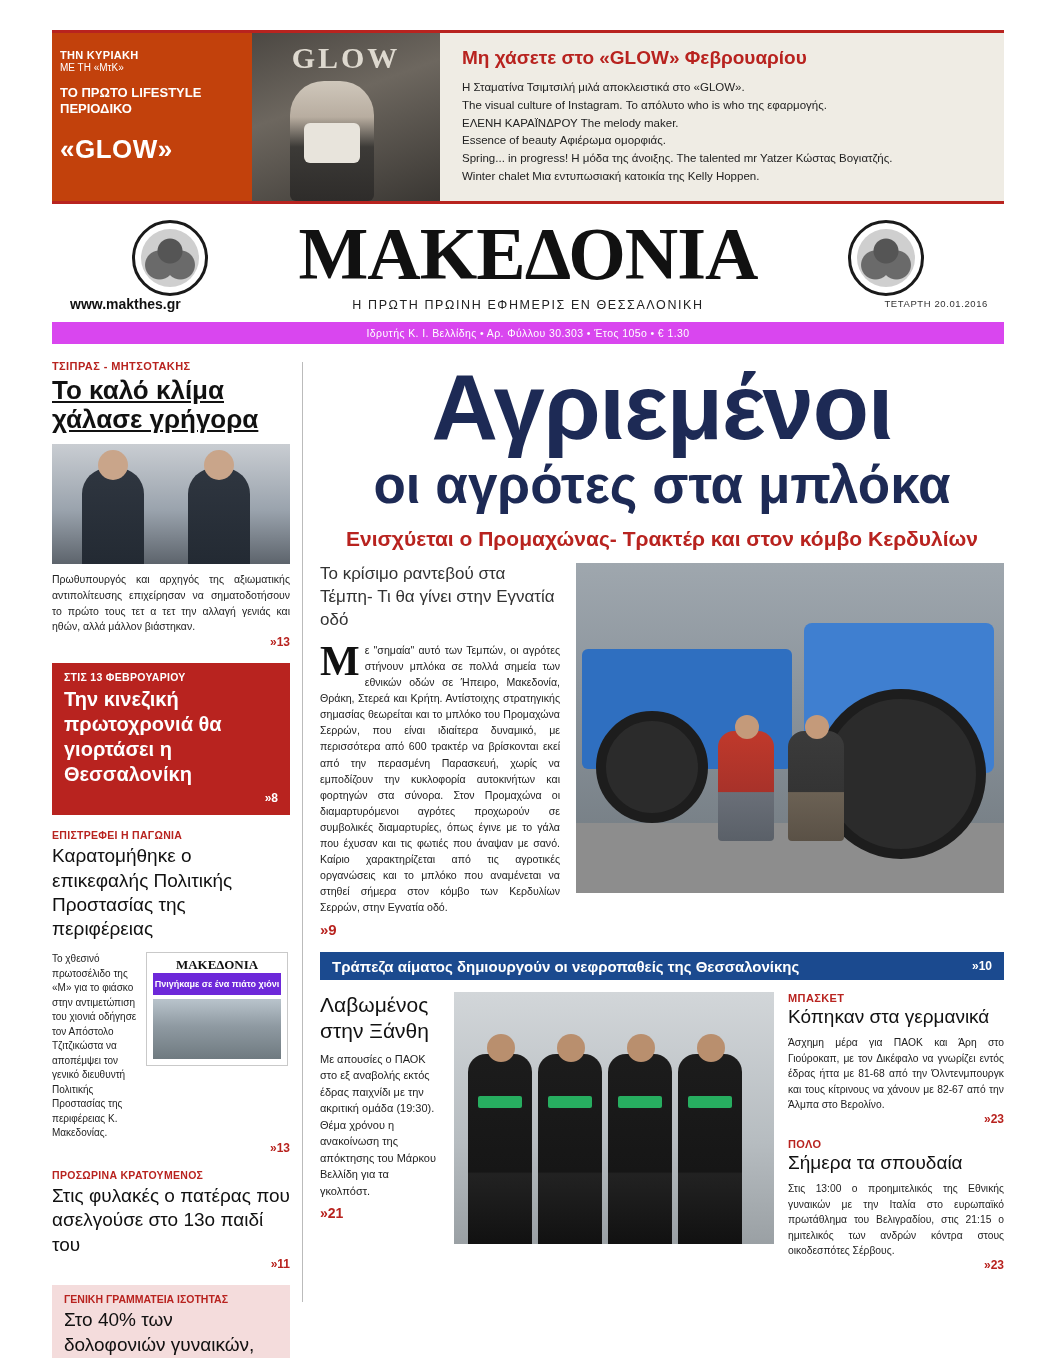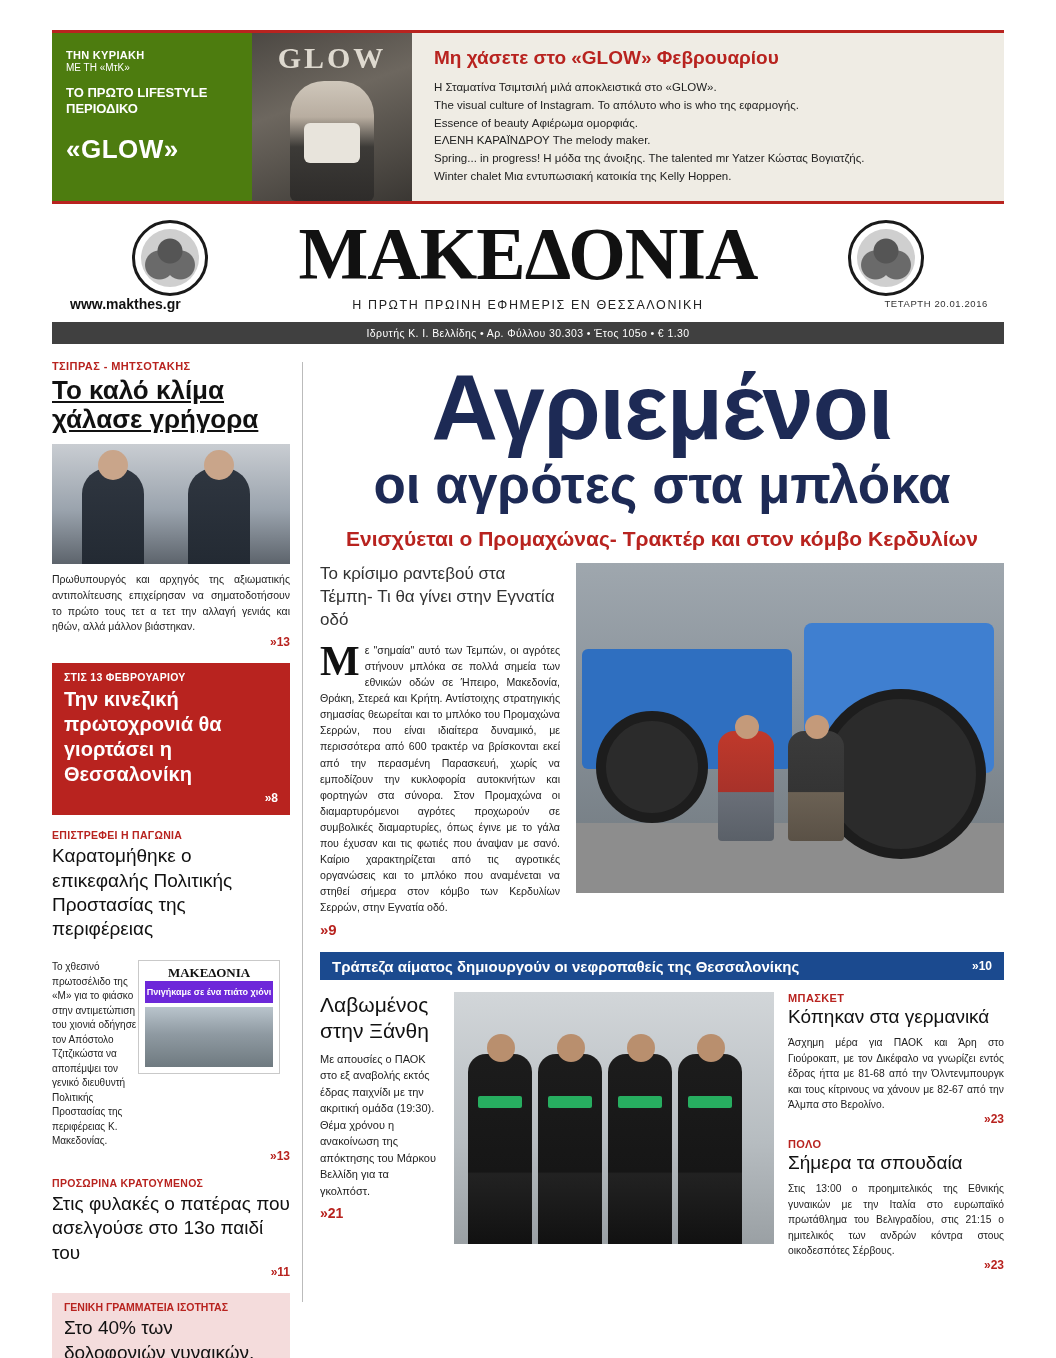--- a/index.html
+++ b/index.html
@@ -9,28 +9,28 @@
     overflow:hidden;
   }
 
   
   .glow-banner{
     position:absolute;left:52px;top:30px;width:952px;height:168px;
     background:#efece4;border-top:3px solid #b8231f;border-bottom:3px solid #b8231f;
     display:flex;
   }
   .glow-left{
-    width:200px;background:#4d7c0f;color:#fff;padding:16px 10px 10px 14px;box-sizing:border-box;
+    width:200px;background:#c2410c;color:#fff;padding:16px 10px 10px 8px;box-sizing:border-box;
   }
   .glow-left .l1{font-size:11px;font-weight:bold;letter-spacing:.3px;}
   .glow-left .l2{font-size:10px;margin-top:1px;}
   .glow-left .l3{font-size:13px;font-weight:bold;margin-top:12px;line-height:1.25;}
   .glow-left .l4{font-size:26px;font-weight:bold;margin-top:16px;letter-spacing:.5px;}
   .glow-cover{
-    width:160px;height:100%;position:relative;overflow:hidden;
+    width:188px;height:100%;position:relative;overflow:hidden;
     background:linear-gradient(160deg,#4c4843 0%,#6d675f 40%,#3a3733 100%);
   }
   .glow-cover .masthead{
     position:absolute;top:8px;left:0;right:0;text-align:center;color:#ded9cf;
     font-family:"Liberation Serif",serif;font-size:30px;letter-spacing:3px;font-weight:bold;
   }
   .glow-cover .figure{
     position:absolute;bottom:0;left:38px;width:84px;height:120px;
     background:linear-gradient(180deg,#cfc7bb 0%,#b8ada0 30%,#3c3a37 55%,#2e2c2a 100%);
     border-radius:34px 34px 6px 6px;
@@ -73,21 +73,21 @@
     font-size:12.5px;letter-spacing:1.6px;color:#222;
   }
   .site{
     position:absolute;left:18px;top:92px;font-size:14px;font-weight:bold;color:#111;
   }
   .date{
     position:absolute;right:16px;top:94px;font-size:9.5px;color:#333;letter-spacing:.6px;
   }
 
   .blue-bar{
-    position:absolute;left:52px;top:322px;width:952px;height:22px;background:#404040;
+    position:absolute;left:52px;top:322px;width:952px;height:22px;background:#d946ef;
     color:#fff;font-size:10.5px;display:flex;align-items:center;justify-content:center;
     letter-spacing:.4px;
   }
 
   
   .left-col{position:absolute;left:52px;top:360px;width:238px;}
   .vrule{position:absolute;left:302px;top:362px;width:1px;height:940px;background:#bbb;}
   .main-col{position:absolute;left:320px;top:360px;width:684px;}
 
   
@@ -119,21 +119,21 @@
     margin-top:14px;background:#b8231f;color:#fff;padding:8px 12px 10px 12px;
   }
   .box-red .kick{font-size:10.5px;font-weight:bold;letter-spacing:.3px;}
   .box-red .ttl{font-size:20px;font-weight:bold;line-height:1.25;margin-top:4px;}
   .box-red .ref{text-align:right;font-size:12px;font-weight:bold;margin-top:4px;}
 
   .sec{margin-top:14px;}
   .sec .kick{color:#b8231f;font-size:10.5px;font-weight:bold;letter-spacing:.3px;}
   .sec .ttl{font-size:19px;color:#111;line-height:1.28;margin-top:3px;}
 
-  .mini-row{display:flex;margin-top:19px;}
+  .mini-row{display:flex;gap:8px;margin-top:11px;}
   .mini-text{font-size:10px;line-height:1.45;color:#222;width:86px;}
   .mini-thumb{
     width:140px;height:112px;background:#fff;border:1px solid #c9c9c9;position:relative;overflow:hidden;
   }
   .mini-thumb .mh{
     position:absolute;top:4px;left:0;right:0;text-align:center;color:#111;
     font-family:"Liberation Serif",serif;font-weight:bold;font-size:13px;
   }
   .mini-thumb .mr{
     position:absolute;top:20px;left:6px;right:6px;height:22px;background:#6d28d9;color:#fff;
@@ -254,22 +254,22 @@
       <div class="l4">«GLOW»</div>
     </div>
     <div class="glow-cover">
       <div class="masthead">GLOW</div>
       <div class="figure"></div>
     </div>
     <div class="glow-right">
       <div class="hl">Μη χάσετε στο «GLOW» Φεβρουαρίου</div>
       <div class="ln">Η Σταματίνα Τσιμτσιλή μιλά αποκλειστικά στο «GLOW».</div>
       <div class="ln">The visual culture of Instagram. Το απόλυτο who is who της εφαρμογής.</div>
+      <div class="ln">ΕΛΕΝΗ ΚΑΡΑΪΝΔΡΟΥ The melody maker.</div>
       <div class="ln">Essence of beauty Αφιέρωμα ομορφιάς.</div>
-      <div class="ln">ΕΛΕΝΗ ΚΑΡΑΪΝΔΡΟΥ The melody maker.</div>
       <div class="ln">Spring... in progress! Η μόδα της άνοιξης. The talented mr Yatzer Κώστας Βογιατζής.</div>
       <div class="ln">Winter chalet Μια εντυπωσιακή κατοικία της Kelly Hoppen.</div>
     </div>
   </div>
 
   <div class="masthead-wrap">
     <div class="logo-circle left">
         <div class="emblem"></div>
       </div>
     <div class="logo-circle right">

